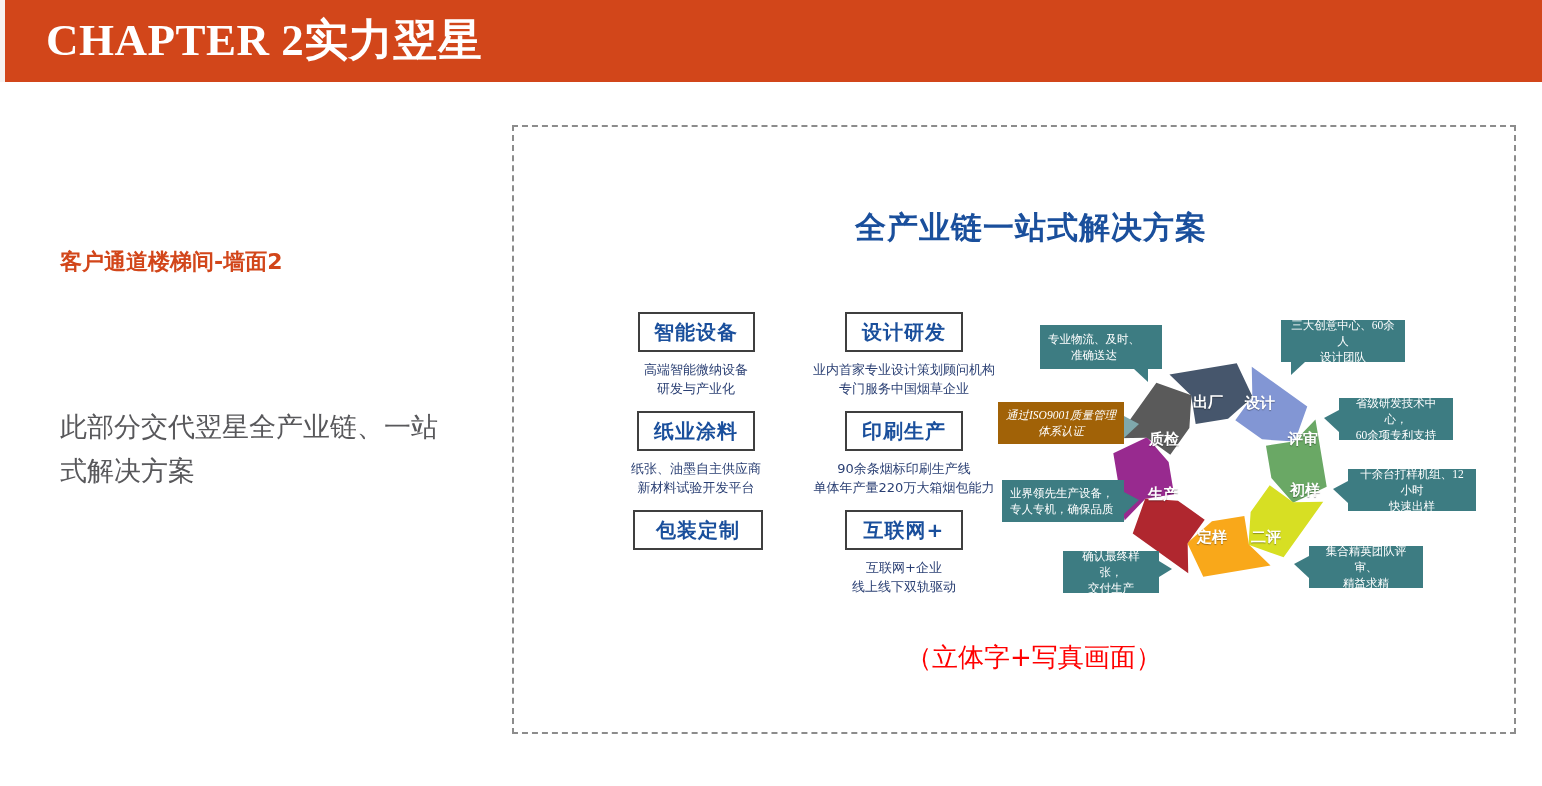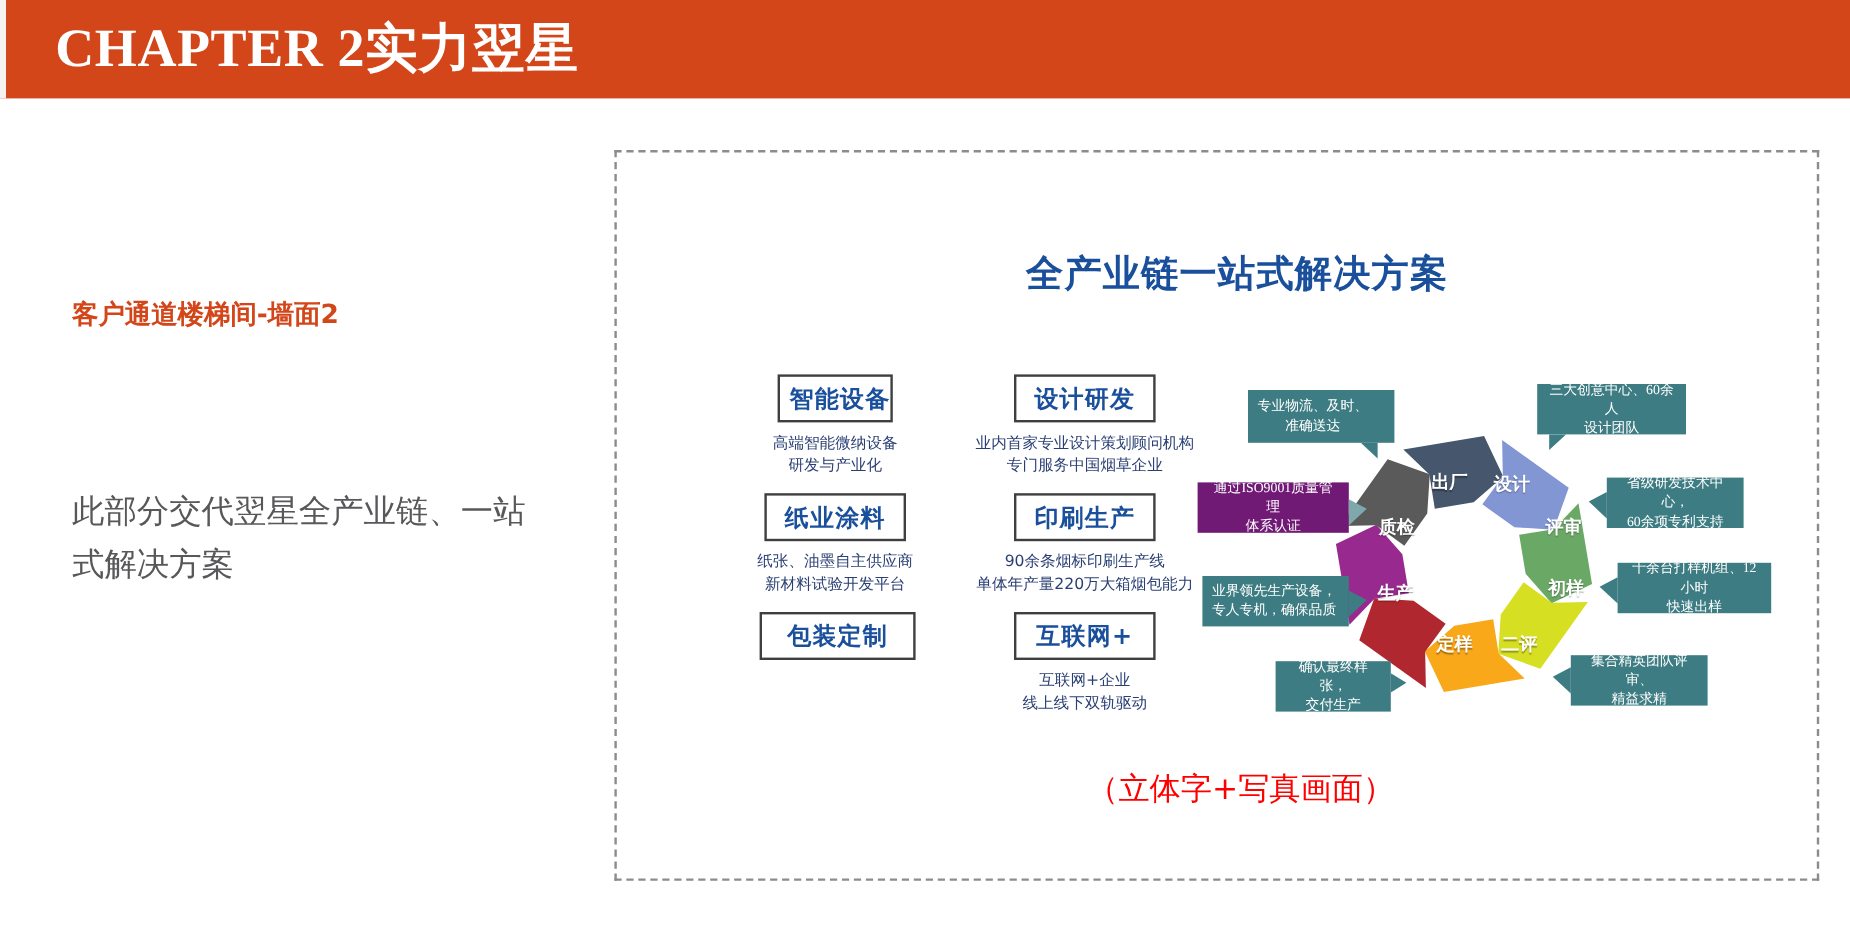--- a/index.html
+++ b/index.html
@@ -140,21 +140,21 @@
     font-size: 11.5px;
     line-height: 16px;
     text-align: center;
     font-family: "Liberation Serif", "DejaVu Serif", serif;
     display: flex;
     align-items: center;
     justify-content: flex-start;
     padding: 6px 8px;
     box-sizing: border-box;
   }
-  .callout.faded { background: #701a75; }
+  .callout.faded { background: #a16207; font-style: italic; }
   .callout .tail {
     position: absolute;
     width: 0; height: 0;
   }
   
   .tail-bl { left: 10px; bottom: -13px; border-left: 14px solid #3d7c82; border-bottom: 13px solid transparent; }
   .tail-br { right: 14px; bottom: -13px; border-right: 14px solid #3d7c82; border-bottom: 13px solid transparent; }
   .tail-r  { right: -15px; top: 22px; border-left: 15px solid #3d7c82; border-top: 8px solid transparent; border-bottom: 14px solid transparent; }
   .tail-l  { left: -15px; top: 18px; border-right: 15px solid #3d7c82; border-top: 8px solid transparent; border-bottom: 14px solid transparent; }
   .faded .tail-r { border-left-color: #7fa8ac; }
@@ -176,21 +176,21 @@
 <div id="header-left-strip"></div>
 <div id="header-title"><span>CHAPTER 2</span><span class="cjk">实力翌星</span></div>
 
 <div id="left-heading">客户通道楼梯间-墙面2</div>
 <div id="left-body">此部分交代翌星全产业链、一站式解决方案</div>
 
 <div id="dashed-panel"></div>
 <div id="panel-title">全产业链一站式解决方案</div>
 
 <div class="cap-block" style="left:612px; top:312px; width:168px;">
-  <div class="cap-box" style="width:96px;justify-content:flex-end;">
+  <div class="cap-box" style="width:117px;">
     <span class="cap-box-label">智能设备</span>
   </div>
   <div class="cap-desc">
     <div>高端智能微纳设备</div>
     <div>研发与产业化</div>
   </div>
 </div>
 
 <div class="cap-block" style="left:806px; top:312px; width:196px;">
   <div class="cap-box" style="width:118px;">

